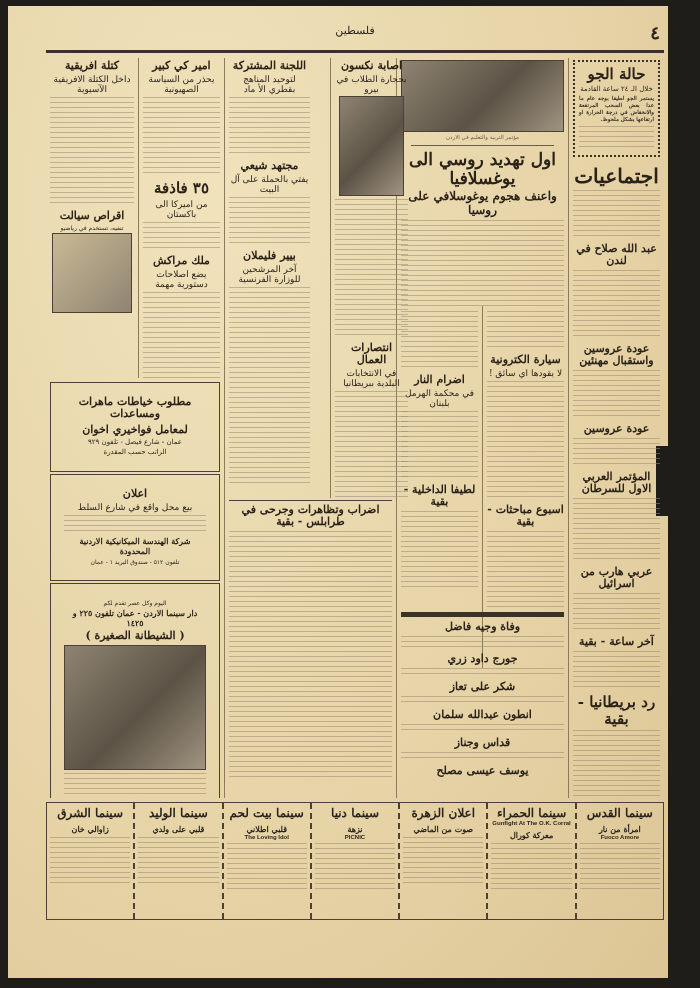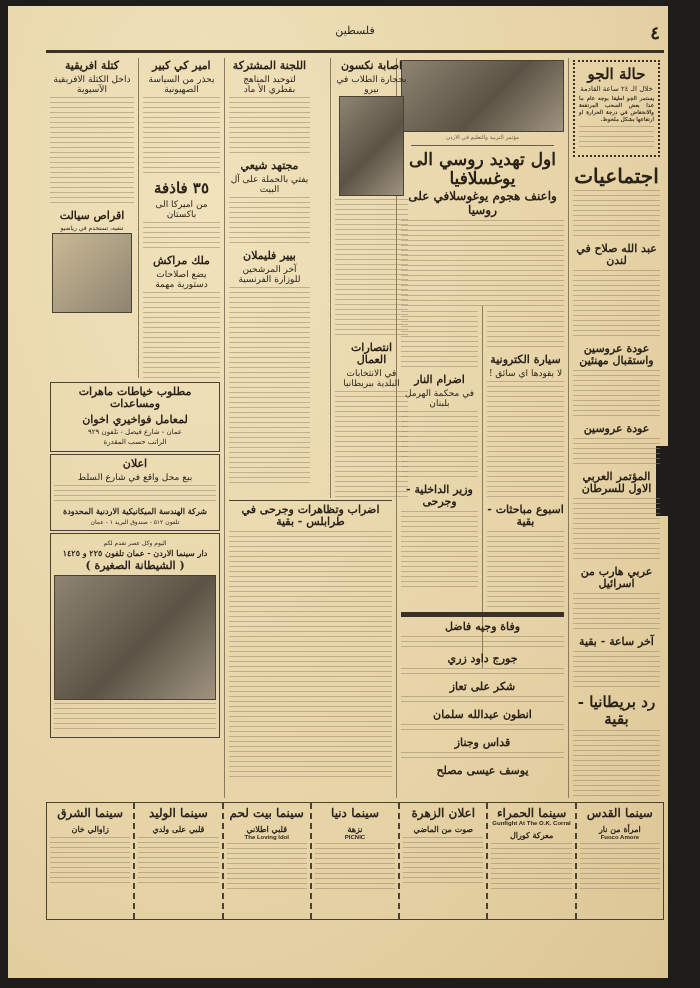--- a/index.html
+++ b/index.html
@@ -20,21 +20,21 @@
   .head { font-weight: bold; text-align: center; line-height: 1.1; color: #2a2218; }
   .h-lg { font-size: 20px; }
   .h-md { font-size: 15px; }
   .h-sm { font-size: 11px; }
   .sub { font-size: 9px; text-align: center; margin: 2px 0; }
   .txt { font-size: 5.5px; line-height: 7px; color: #6a5c48; text-align: justify; }
   .txt-lines { height: 40px; background: repeating-linear-gradient(to bottom, #9a8a70 0 1px, transparent 1px 5px); opacity: .55; margin: 3px 0; }
   .divider { height: 1px; background: #6a5c48; margin: 4px 10px; }
   .thick { height: 5px; background: #3a3128; margin: 4px 0; }
   .photo { background: linear-gradient(135deg, #8f8472, #5c5346 55%, #a09480); border: 1px solid #4a4236; }
-  .box { border: 1px solid #4a4236; padding: 3px; }
+  .box { border: 1px solid #4a4236; padding: 13px; }
   .dbox { border: 2px dotted #3a3128; padding: 4px; }
   .cinema-row { position: absolute; left: 38px; top: 796px; width: 618px; height: 118px; border: 1px solid #4a4236; direction: rtl; display: flex; }
   .cinema { flex: 1; border-left: 2px dashed #4a4236; padding: 3px; overflow: hidden; }
   .cinema:last-child { border-left: none; }
   .cinema .name { font-size: 12px; font-weight: bold; text-align: center; }
   .cinema .film { font-size: 8px; font-weight: bold; text-align: center; margin-top: 4px; }
   .cinema .en { font-size: 6px; text-align: center; font-family: "Liberation Sans", sans-serif; font-weight: bold; }
 </style>
 </head>
 <body>
@@ -91,21 +91,21 @@
       <div class="txt-lines" style="height:120px;"></div>
       <div class="head h-sm">اسبوع مباحثات - بقية</div>
       <div class="txt-lines" style="height:80px;"></div>
     </div>
 
     <div class="col" style="right:182px; width:86px; top:248px; bottom:130px;">
       <div class="txt-lines" style="height:60px;"></div>
       <div class="head h-sm">اضرام النار</div>
       <div class="sub">في محكمة الهرمل بلبنان</div>
       <div class="txt-lines" style="height:70px;"></div>
-      <div class="head h-sm">وزير الداخلية - وجرحى</div>
+      <div class="head h-sm">لطيفا الداخلية - بقية</div>
       <div class="txt-lines" style="height:80px;"></div>
     </div>
 
     <div class="col" style="right:96px; width:172px; top:548px; bottom:0;margin-left:9px;">
       <div class="thick"></div>
       <div class="head h-sm">وفاة وجيه فاضل</div>
       <div class="txt-lines" style="height:14px;"></div>
       <div class="head h-sm">جورج داود زري</div>
       <div class="txt-lines" style="height:10px;"></div>
       <div class="head h-sm">شكر على تعاز</div>

